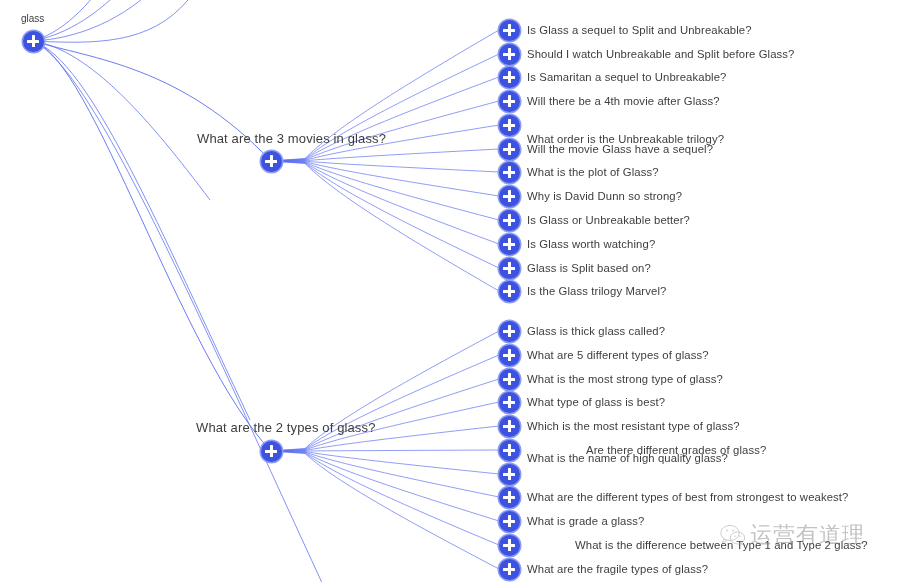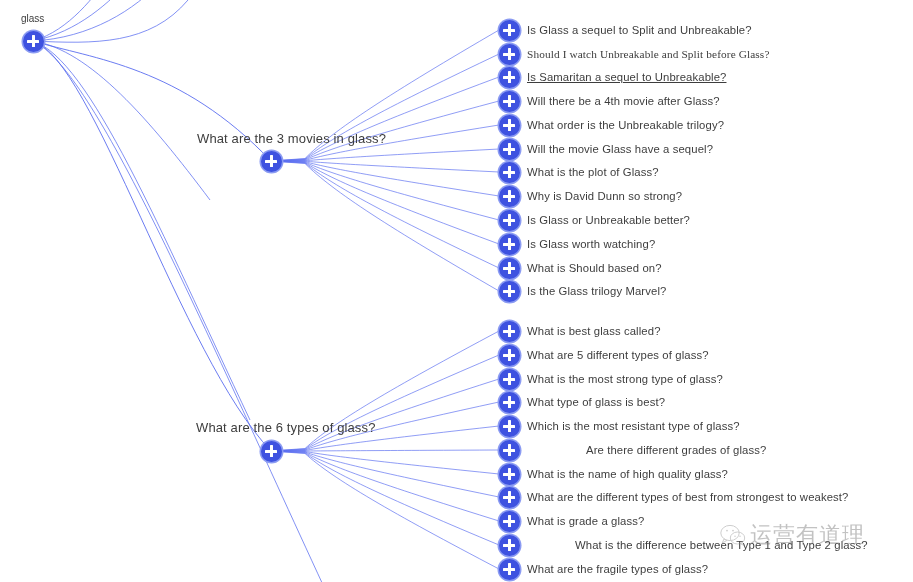--- a/index.html
+++ b/index.html
@@ -147,57 +147,57 @@
       <path d="M271,451 L305,453 C333,473.24 391,499.88 499,545" fill="none" stroke="#5b6ef0" stroke-width="0.85" stroke-opacity="0.8"></path>
       <path d="M271,451 L305,453.5 C333,478.91 391,512.36 499,569" fill="none" stroke="#5b6ef0" stroke-width="0.85" stroke-opacity="0.8"></path>
     </svg>
 
   <div id="nodes">
       <div class="node" style="left: 271px; top: 161px;"></div>
       <div class="branch-label" style="left: 197px; top: 132px;">What are the 3 movies in glass?</div>
       <div class="node" style="left: 509px; top: 30px;"></div>
       <div class="leaf-label" style="left: 527px; top: 30px;">Is Glass a sequel to Split and Unbreakable?</div>
       <div class="node" style="left: 509px; top: 54px;"></div>
-      <div class="leaf-label" style="left: 527px; top: 54px; font-family: Liberation Serif, serif;">Should I watch Unbreakable and Split before Glass?</div>
+      <div class="leaf-label" style="left: 527px; top: 54px;">Should I watch Unbreakable and Split before Glass?</div>
       <div class="node" style="left: 509px; top: 77px;"></div>
-      <div class="leaf-label" style="left: 527px; top: 77px; text-decoration: underline;">Is Samaritan a sequel to Unbreakable?</div>
+      <div class="leaf-label" style="left: 527px; top: 77px;">Is Samaritan a sequel to Unbreakable?</div>
       <div class="node" style="left: 509px; top: 101px;"></div>
       <div class="leaf-label" style="left: 527px; top: 101px;">Will there be a 4th movie after Glass?</div>
       <div class="node" style="left: 509px; top: 125px;"></div>
-      <div class="leaf-label" style="left: 527px; top: 125px;">What order is the Unbreakable trilogy?</div>
+      <div class="leaf-label" style="left: 527px; top: 139px;">What order is the Unbreakable trilogy?</div>
       <div class="node" style="left: 509px; top: 149px;"></div>
       <div class="leaf-label" style="left: 527px; top: 149px;">Will the movie Glass have a sequel?</div>
       <div class="node" style="left: 509px; top: 172px;"></div>
       <div class="leaf-label" style="left: 527px; top: 172px;">What is the plot of Glass?</div>
       <div class="node" style="left: 509px; top: 196px;"></div>
       <div class="leaf-label" style="left: 527px; top: 196px;">Why is David Dunn so strong?</div>
       <div class="node" style="left: 509px; top: 220px;"></div>
       <div class="leaf-label" style="left: 527px; top: 220px;">Is Glass or Unbreakable better?</div>
       <div class="node" style="left: 509px; top: 244px;"></div>
       <div class="leaf-label" style="left: 527px; top: 244px;">Is Glass worth watching?</div>
       <div class="node" style="left: 509px; top: 268px;"></div>
-      <div class="leaf-label" style="left: 527px; top: 268px;">What is Should based on?</div>
+      <div class="leaf-label" style="left: 527px; top: 268px;">Glass is Split based on?</div>
       <div class="node" style="left: 509px; top: 291px;"></div>
       <div class="leaf-label" style="left: 527px; top: 291px;">Is the Glass trilogy Marvel?</div>
       <div class="node" style="left: 271px; top: 451px;"></div>
-      <div class="branch-label" style="left: 196px; top: 421px;">What are the 6 types of glass?</div>
+      <div class="branch-label" style="left: 196px; top: 421px;">What are the 2 types of glass?</div>
       <div class="node" style="left: 509px; top: 331px;"></div>
-      <div class="leaf-label" style="left: 527px; top: 331px;">What is best glass called?</div>
+      <div class="leaf-label" style="left: 527px; top: 331px;">Glass is thick glass called?</div>
       <div class="node" style="left: 509px; top: 355px;"></div>
       <div class="leaf-label" style="left: 527px; top: 355px;">What are 5 different types of glass?</div>
       <div class="node" style="left: 509px; top: 379px;"></div>
       <div class="leaf-label" style="left: 527px; top: 379px;">What is the most strong type of glass?</div>
       <div class="node" style="left: 509px; top: 402px;"></div>
       <div class="leaf-label" style="left: 527px; top: 402px;">What type of glass is best?</div>
       <div class="node" style="left: 509px; top: 426px;"></div>
       <div class="leaf-label" style="left: 527px; top: 426px;">Which is the most resistant type of glass?</div>
       <div class="node" style="left: 509px; top: 450px;"></div>
       <div class="leaf-label" style="left: 557px; top: 450px; margin-left: 29px;">Are there different grades of glass?</div>
       <div class="node" style="left: 509px; top: 474px;"></div>
-      <div class="leaf-label" style="left: 527px; top: 474px;">What is the name of high quality glass?</div>
+      <div class="leaf-label" style="left: 527px; top: 458px;">What is the name of high quality glass?</div>
       <div class="node" style="left: 509px; top: 497px;"></div>
       <div class="leaf-label" style="left: 527px; top: 497px;">What are the different types of best from strongest to weakest?</div>
       <div class="node" style="left: 509px; top: 521px;"></div>
       <div class="leaf-label" style="left: 527px; top: 521px;">What is grade a glass?</div>
       <div class="node" style="left: 509px; top: 545px;"></div>
       <div class="leaf-label" style="left: 527px; top: 545px; margin-left: 48px;">What is the difference between Type 1 and Type 2 glass?</div>
       <div class="node" style="left: 509px; top: 569px;"></div>
       <div class="leaf-label" style="left: 527px; top: 569px;">What are the fragile types of glass?</div>
       <div class="node" style="left: 33px; top: 41px;"></div>
       <div class="root-label" style="left: 21px; top: 12px;">glass</div>

